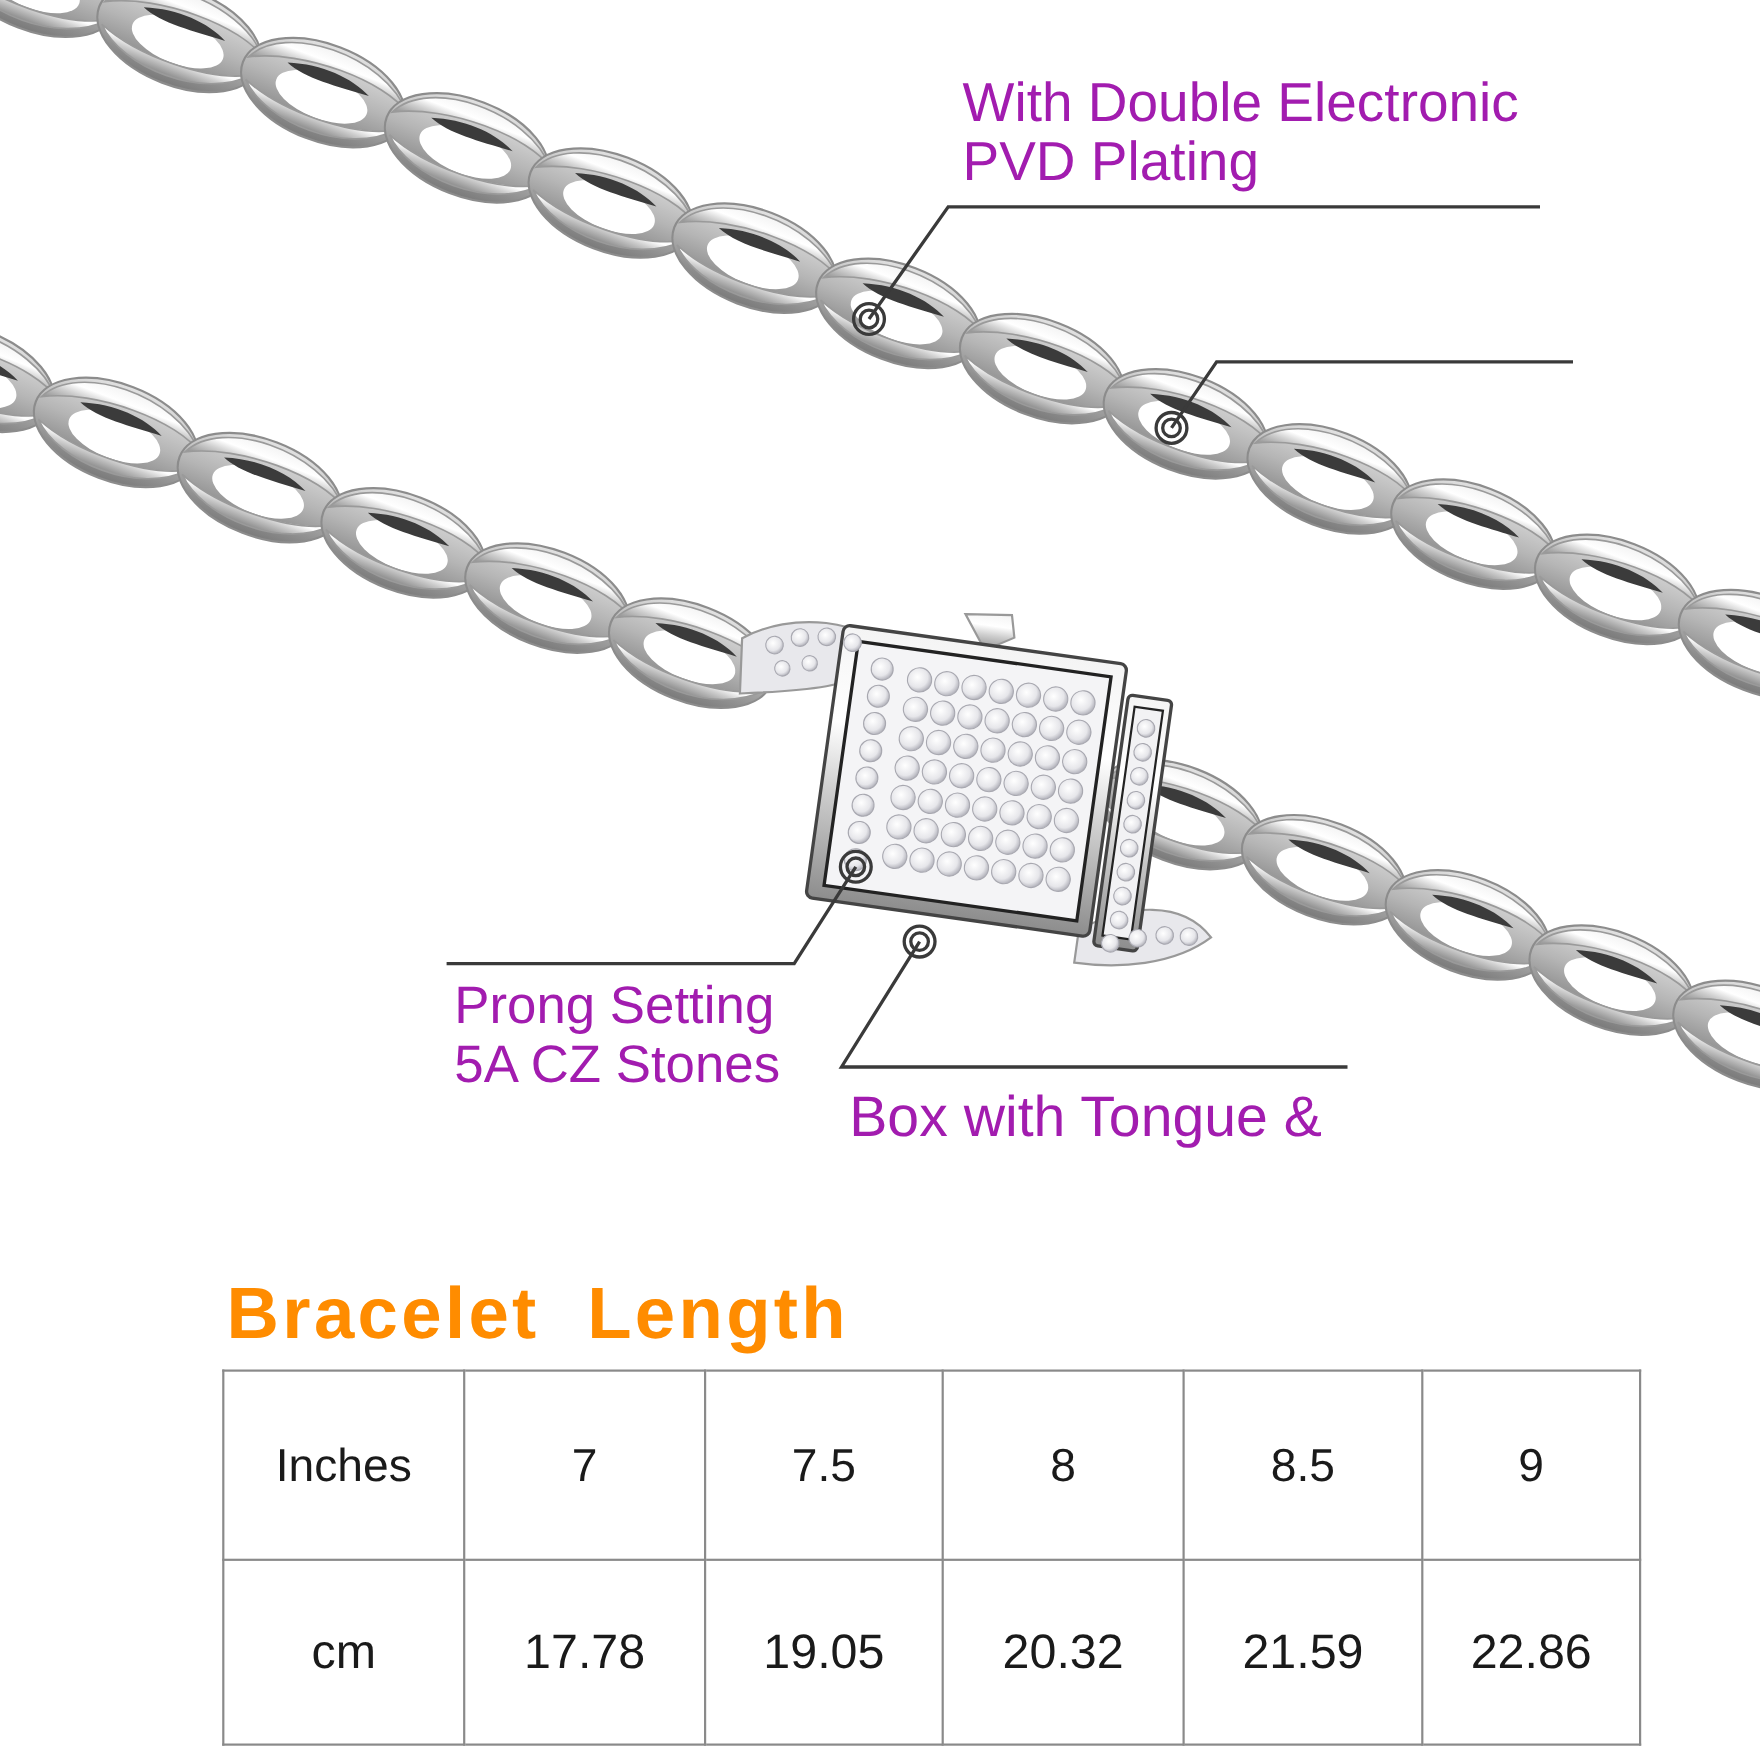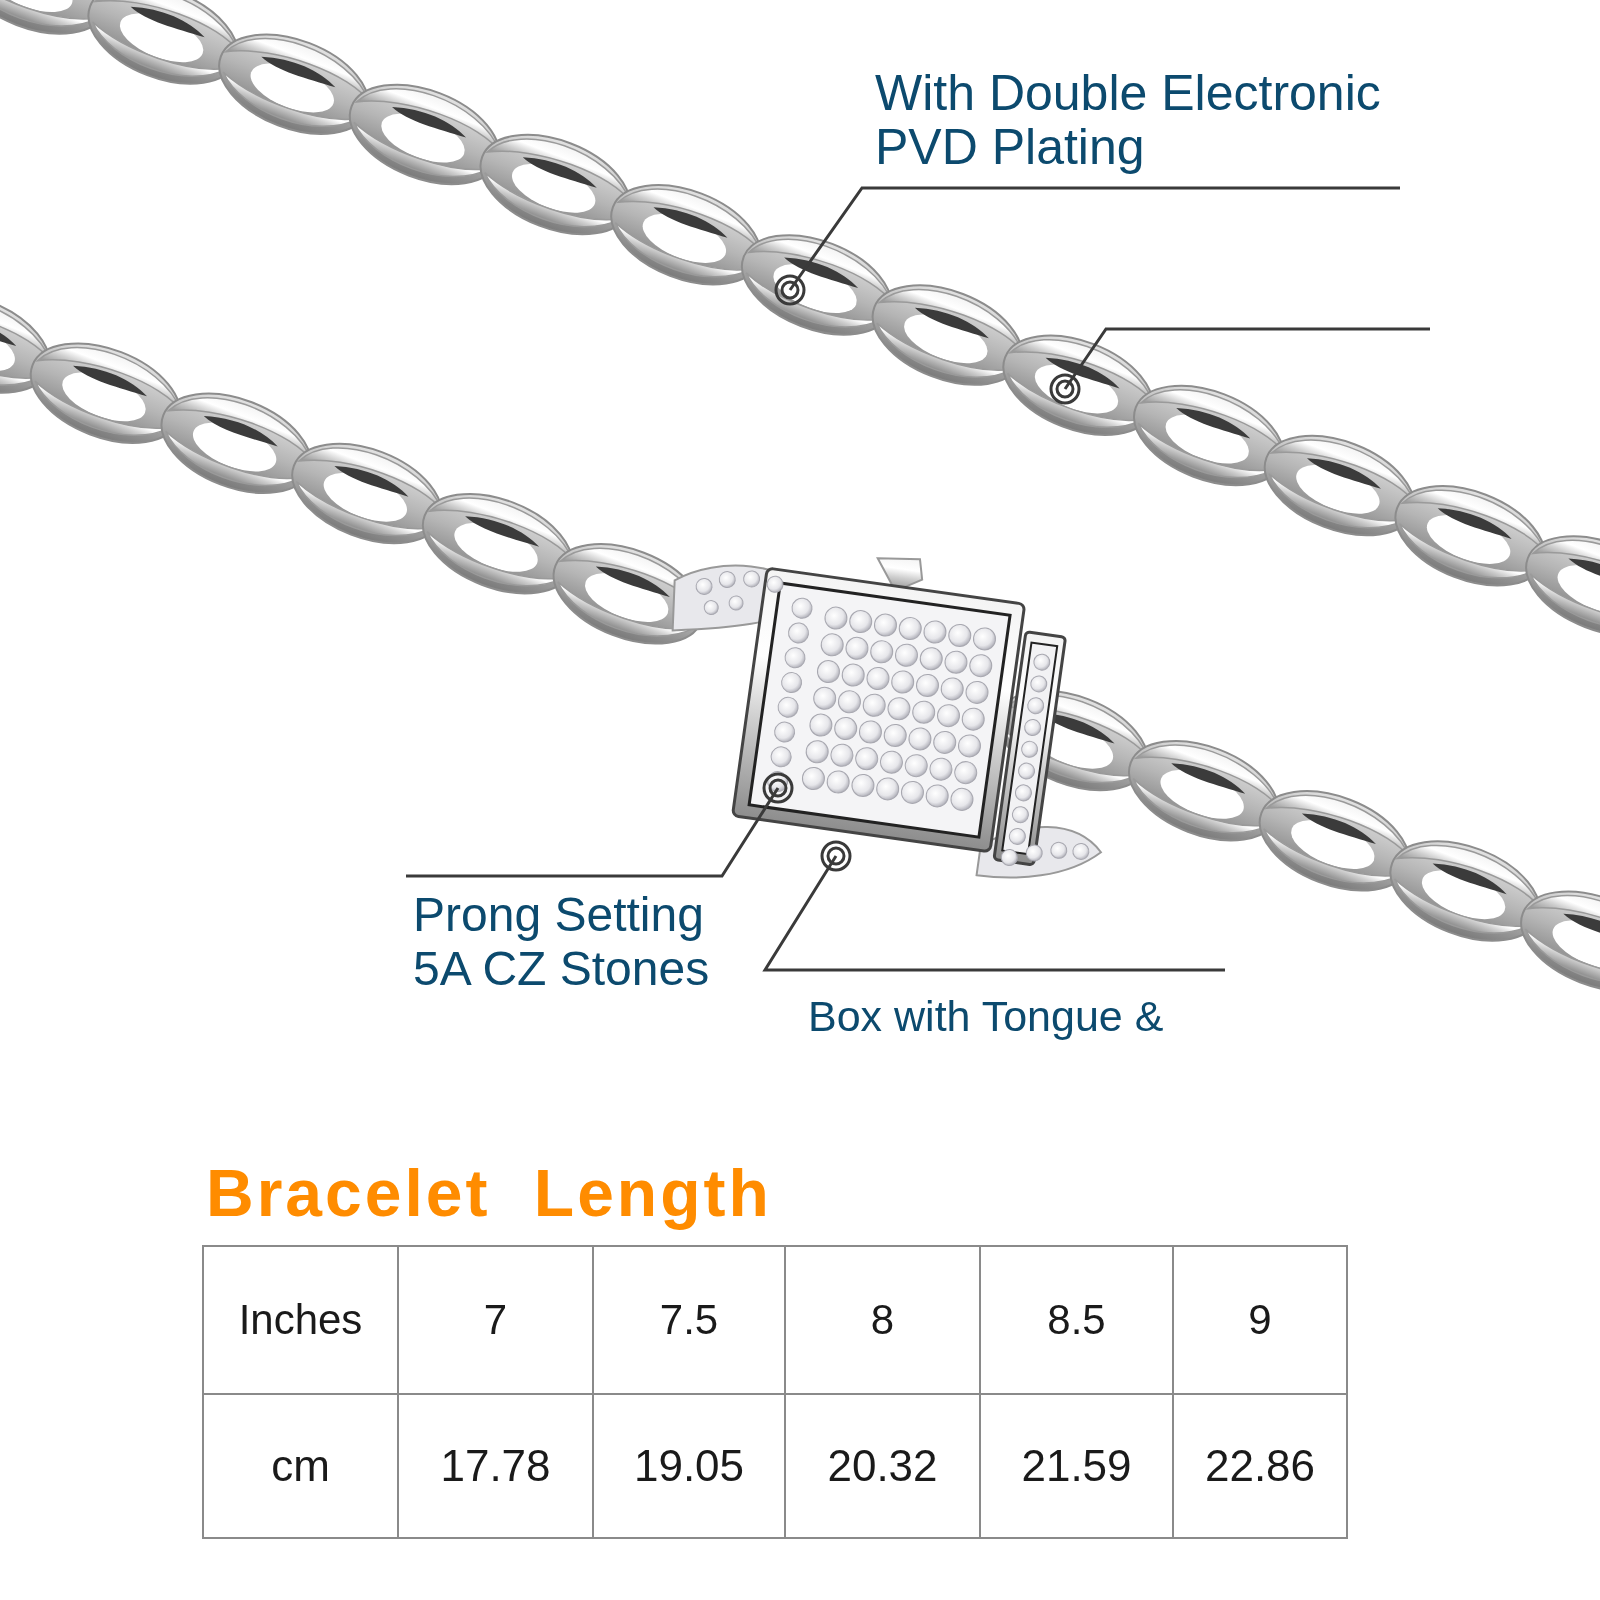--- a/index.html
+++ b/index.html
@@ -1,22 +1,22 @@
 <!DOCTYPE html>
 <html><head>
 <meta charset="utf-8">
 <style>
   html, body { margin: 0; padding: 0; background: #ffffff; }
   body { width: 1600px; height: 1600px; position: relative; overflow: hidden; font-family: "Liberation Sans", sans-serif; }
   .stage { position: absolute; left: 0; top: 0; width: 1600px; height: 1600px; }
   svg.art { position: absolute; left: 0; top: 0; }
-  .label { position: absolute; color: #0c4a6e; font-family: "Liberation Sans", sans-serif; font-size: 50px; line-height: 54px; white-space: nowrap; }
+  .label { position: absolute; color: #a21caf; font-family: "Liberation Sans", sans-serif; font-size: 50px; line-height: 54px; white-space: nowrap; }
   .title { position: absolute; left: 206px; top: 1155px; font-family: Liberation Sans, sans-serif; font-weight: bold; font-size: 66px; letter-spacing: 3px; color: #ff8c00; word-spacing: 22px; white-space: nowrap; }
   table.size { position: absolute; left: 202px; top: 1245px; border-collapse: collapse; font-family: "Liberation Sans", sans-serif; }
-  table.size td { border: 2px solid #8a8a8a; text-align: center; color: #1a1a1a; padding: 0; }
+  table.size td { border: 2px solid #8a8a8a; text-align: center; color: #1a1a1a; padding: 12px; }
   table.size tr.r1 td { height: 146px; font-size: 42px; }
   table.size tr.r2 td { height: 142px; font-size: 44px; }
   table.size td.hdr { font-size: 38px; }
 </style>
 </head>
 <body>
 
 <div class="stage">
 
   <svg class="art" width="1600" height="1600" viewBox="0 0 1600 1600">
@@ -187,21 +187,21 @@
     <div>With Double Electronic</div>
     <div>PVD Plating</div>
   </div>
 
 
   <div class="label" style="left:413px; top:888px; font-size:48px; line-height:54px;">
     <div>Prong Setting</div>
     <div>5A CZ Stones</div>
   </div>
 
-  <div class="label" style="left:772px; top:988px; font-size:43px; line-height:56px;margin-left:36px;">
+  <div class="label" style="left:772px; top:988px; font-size:52px; line-height:56px;">
     <div>Box with Tongue &amp;</div>
   </div>
 
   <div class="title">Bracelet  Length</div>
 
   <table class="size">
     <tbody>
         <tr class="r1">
       <td class="hdr" style="width:193px;">Inches</td>
       <td style="width:193px;">7</td>

